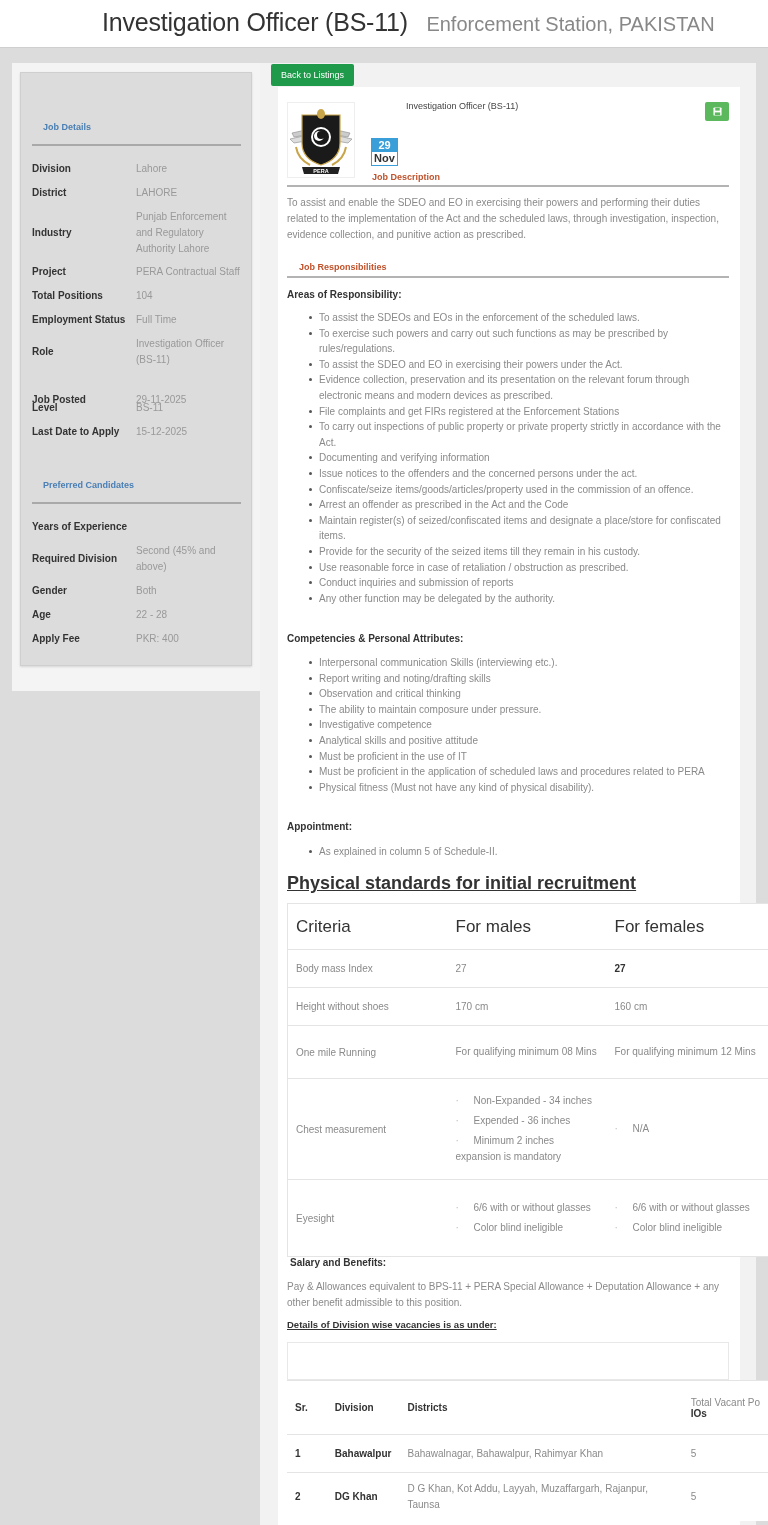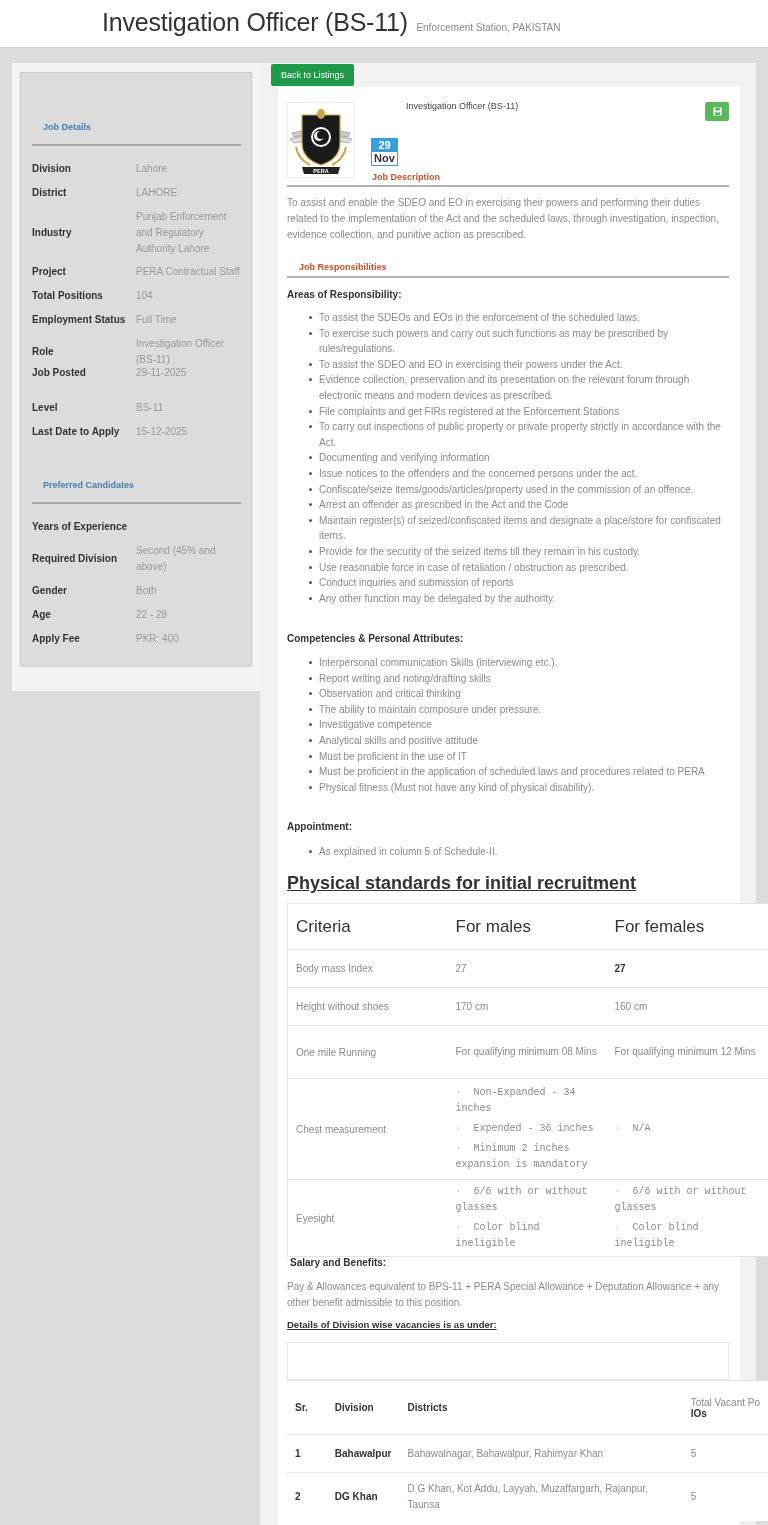--- a/index.html
+++ b/index.html
@@ -2,21 +2,21 @@
 <html><head>
 <meta charset="utf-8">
 <style>
   * { box-sizing: border-box; margin: 0; padding: 0; }
   html, body { width: 768px; height: 1525px; overflow: hidden; }
   body { font-family: "Liberation Sans", "DejaVu Sans", sans-serif; background: #dcdcdc; color: #555; position: relative; }
 
   .topbar { position: absolute; left: 0; top: 0; width: 768px; height: 48px; background: #fff; border-bottom: 1px solid #cfcfcf; }
   .page-title { position: absolute; left: 102px; top: 8px; white-space: nowrap; }
   .page-title .main { font-size: 25px; color: #333; letter-spacing: -0.2px; }
-  .page-title .sub { font-size: 10px; color: #888; margin-left: 4px; }
+  .page-title .sub { font-size: 20px; color: #888; margin-left: 14px; }
 
   .outer { position: absolute; left: 0; top: 48px; width: 768px; height: 1477px; background: #dcdcdc; }
 
   
   .leftwrap { position: absolute; left: 12px; top: 63px; width: 248px; height: 628px; background: #f4f4f4; }
   .sidebar { position: absolute; left: 20px; top: 72px; width: 232px; height: 594px; background: #dcdcdc; border: 1px solid #cfcfcf; box-shadow: 0 1px 2px rgba(0,0,0,.12); }
   .side-head { position: absolute; left: 22px; font-size: 9px; font-weight: bold; color: #4a7fb5; }
   .side-rule { position: absolute; left: 11px; width: 209px; height: 2px; background: #a9a9a9; }
   .drow { position: absolute; left: 11px; width: 215px; display: flex; align-items: center; font-size: 10px; line-height: 16px; }
   .drow .k { width: 104px; font-weight: bold; color: #333; flex-shrink: 0; }
@@ -44,21 +44,21 @@
   ul.blist li::before { content: ""; position: absolute; left: 0; top: 6px; width: 3px; height: 3px; border-radius: 50%; background: #555; }
 
   .big-head { position: absolute; left: 287px; top: 873px; font-size: 18px; font-weight: bold; color: #333; text-decoration: underline; }
 
   .ptable { position: absolute; left: 287px; top: 903px; width: 481px; border-collapse: collapse; background: #fff; }
   .ptable td, .ptable th { border-top: 1px solid #e4e4e4; font-size: 10px; color: #8a8a8a; text-align: left; vertical-align: middle; padding: 0 8px; }
   .ptable th { font-size: 17px; font-weight: normal; color: #333; height: 46px; }
   .ptable tr td:first-child, .ptable tr th:first-child { border-left: 1px solid #e4e4e4; }
   .ptable .c1 { width: 160px; }
   .ptable .c2 { width: 159px; }
-  .dot-item { display: block; line-height: 16px; margin: 4px 0; font-family: Liberation Mono, monospace; }
+  .dot-item { display: block; line-height: 16px; margin: 4px 0; }
   .dot-item .d { display: inline-block; width: 18px; color: #bbb; }
 
   .vac-head { position: absolute; left: 287px; top: 1319px; font-size: 9.5px; font-weight: bold; color: #333; text-decoration: underline; }
   .empty-box { position: absolute; left: 287px; top: 1342px; width: 442px; height: 38px; border: 1px solid #e8e8e8; }
   .vtable { position: absolute; left: 287px; top: 1380px; width: 481px; border-collapse: collapse; background: #fff; }
   .vtable th, .vtable td { border-top: 1px solid #e4e4e4; font-size: 10px; text-align: left; vertical-align: middle; padding: 0 8px; }
   .vtable th { font-weight: bold; color: #333; height: 54px; }
   .vtable td { color: #8a8a8a; }
   .vtable td.b { font-weight: bold; color: #333; }
   .vtable th.total { font-weight: normal; color: #8a8a8a; vertical-align: middle; padding-top: 0; white-space: nowrap; }
@@ -102,21 +102,21 @@
       <span class="v">104</span>
     </div>
   <div class="drow" style="top:239px">
       <span class="k">Employment Status</span>
       <span class="v">Full Time</span>
     </div>
   <div class="drow" style="top:263px">
       <span class="k">Role</span>
       <span class="v">Investigation Officer (BS-11)</span>
     </div>
-  <div class="drow" style="top:292px">
+  <div class="drow" style="top:319px">
       <span class="k">Job Posted</span>
       <span class="v">29-11-2025</span>
     </div>
   <div class="drow" style="top:327px">
       <span class="k">Level</span>
       <span class="v">BS-11</span>
     </div>
   <div class="drow" style="top:351px">
       <span class="k">Last Date to Apply</span>
       <span class="v">15-12-2025</span>

